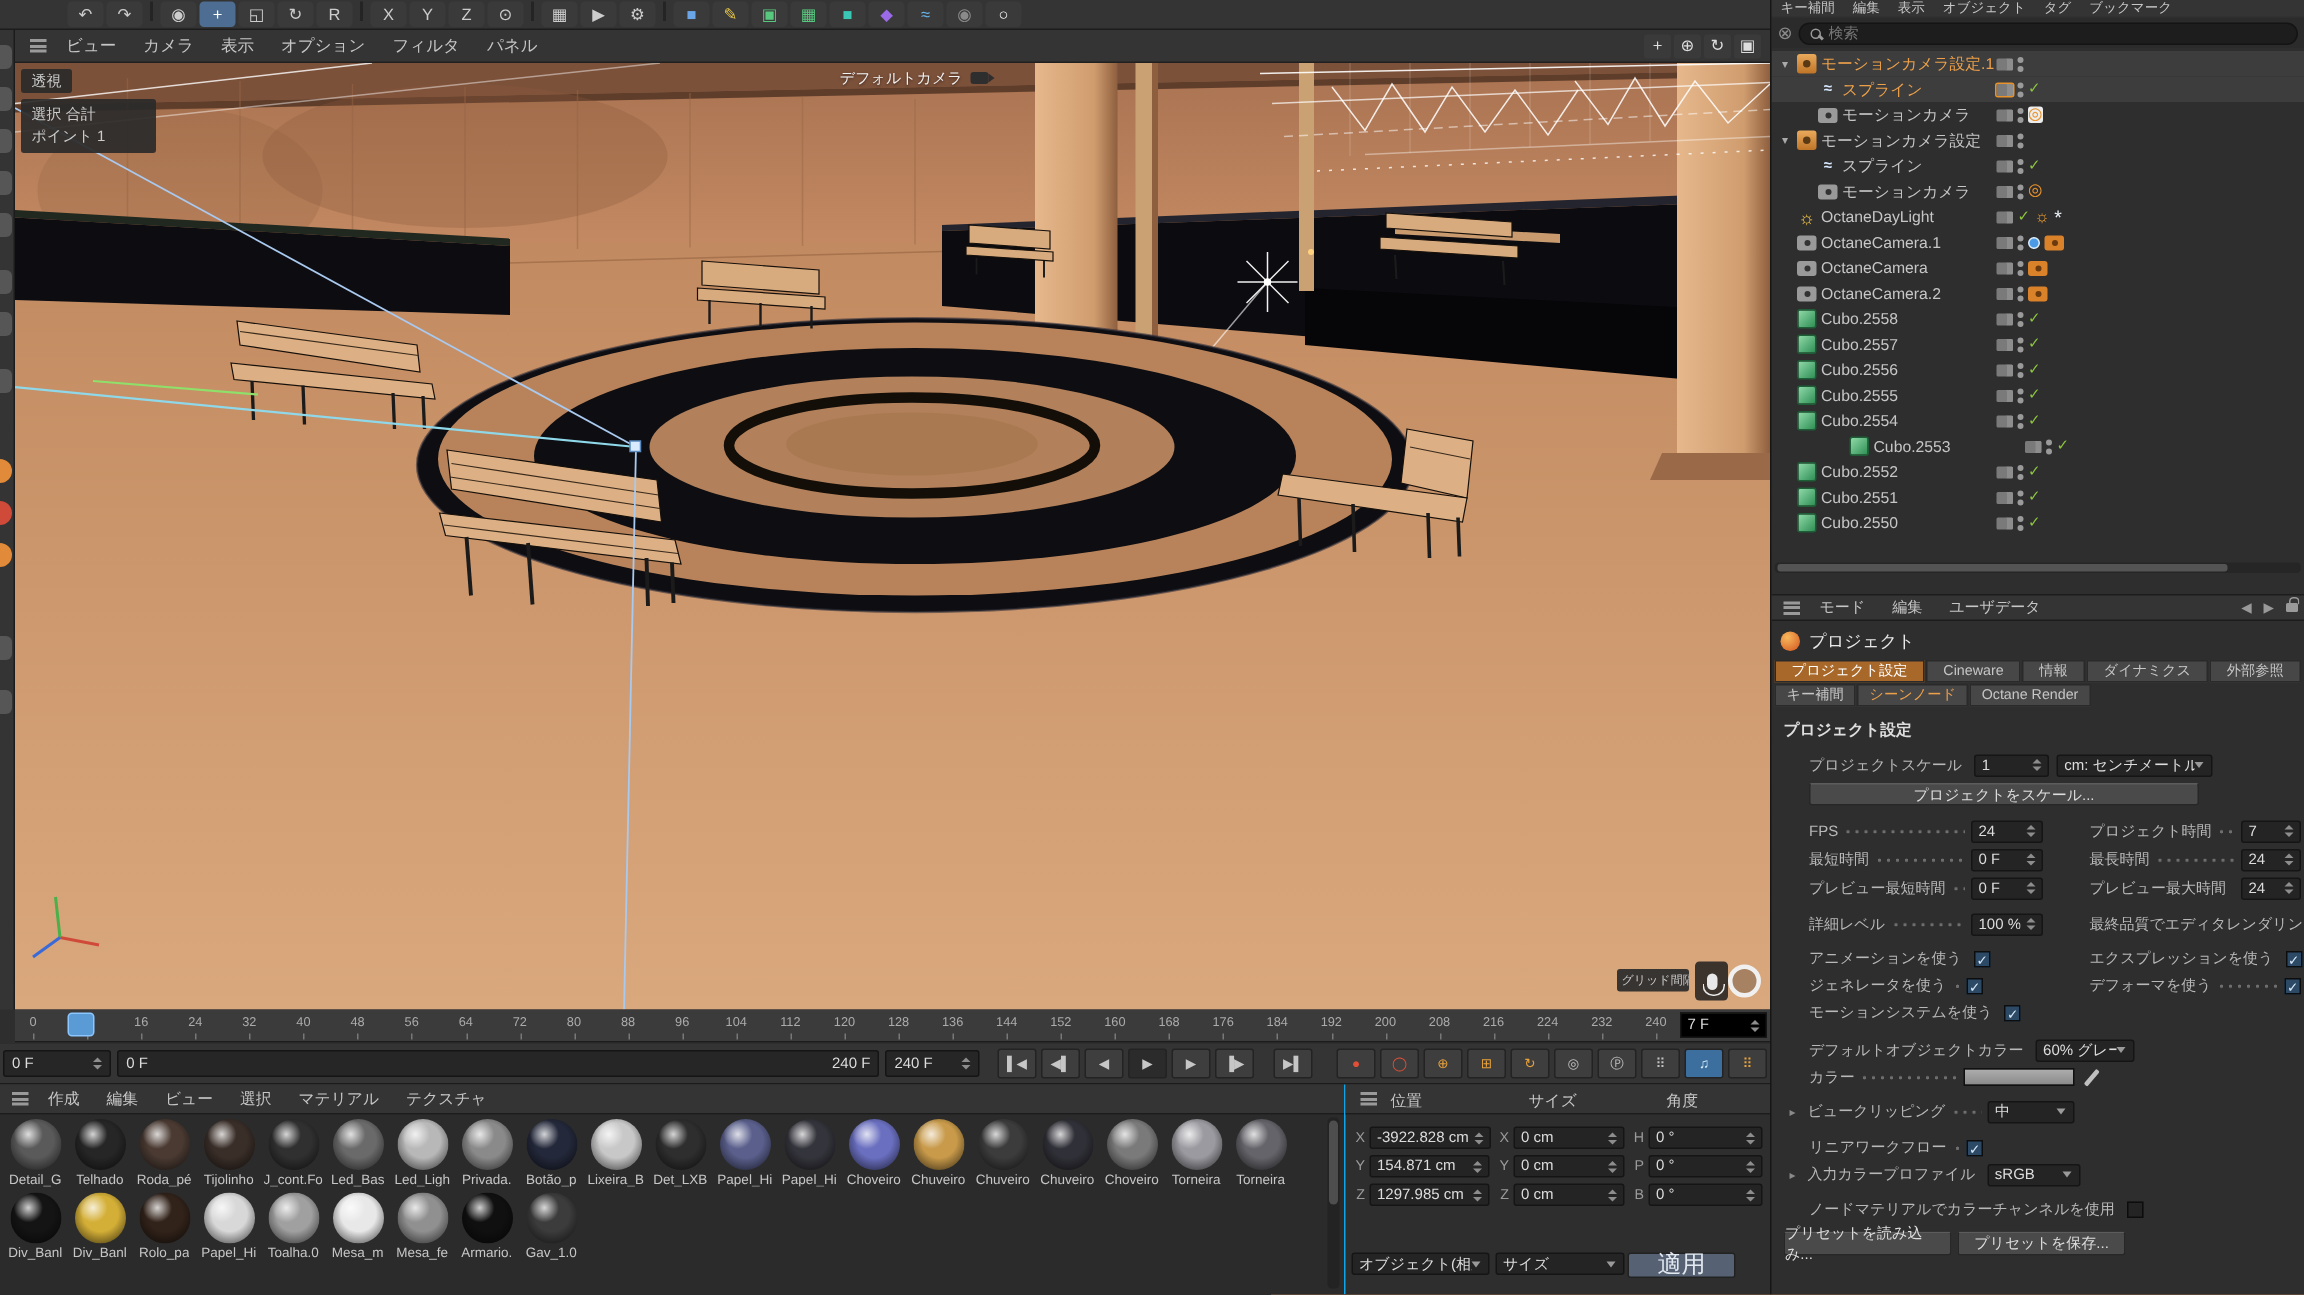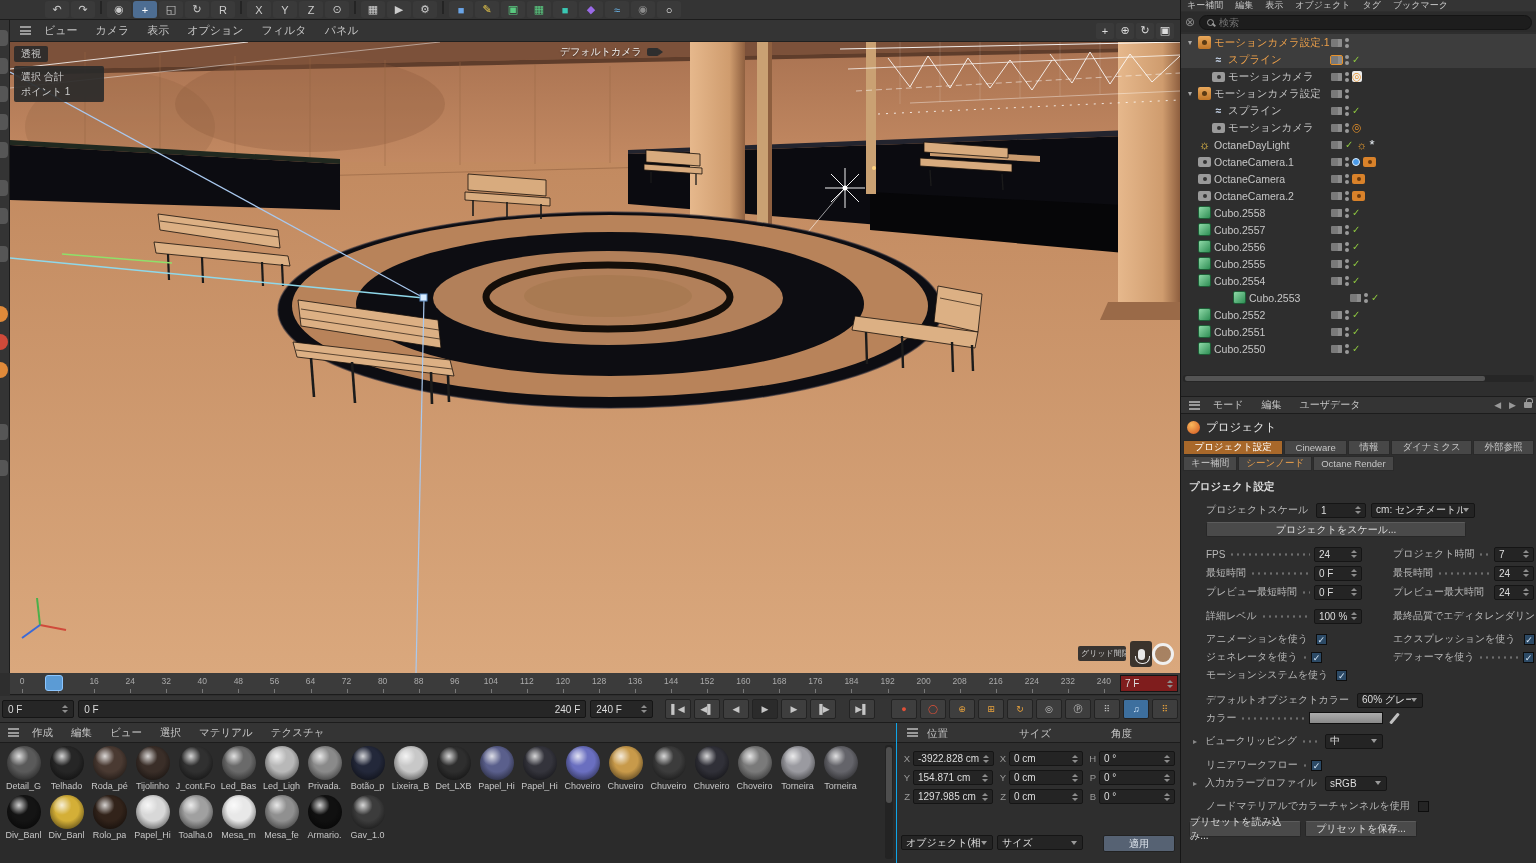--- a/index.html
+++ b/index.html
@@ -35,21 +35,21 @@
 #vp-mic{position:absolute;right:28px;bottom:6px;width:22px;height:26px;background:rgba(30,30,30,.85);border-radius:3px;z-index:4;display:flex;align-items:center;justify-content:center}
 .mic{position:relative;width:7px;height:11px;background:#e8e8e8;border-radius:3.5px}
 .mic::after{content:"";position:absolute;left:-3px;bottom:-4px;width:13px;height:7px;border:1.5px solid #e8e8e8;border-top:none;border-radius:0 0 7px 7px}
 #vp-ring{position:absolute;right:2px;bottom:4px;width:30px;height:30px;z-index:4;display:flex;align-items:center;justify-content:center}
 .ring{width:22px;height:22px;border:3px solid #f0f0f0;border-radius:50%;background:rgba(20,20,20,.25)}
 
 #timeline{position:absolute;left:10px;top:673px;width:1170px;height:22px;background:#3b3b3b;border-bottom:1px solid #1c1c1c}
 .tick{position:absolute;top:3px;transform:translateX(-50%);font-size:8.5px;color:#ababab}
 .tickline{position:absolute;bottom:1px;width:1px;height:4px;background:#787878}
 #playhead{position:absolute;top:2px;width:18px;height:16px;background:#5b9bd5;border:1px solid #8cc6ff;border-radius:3px;z-index:2}
-#framebox{position:absolute;right:2px;top:2px;width:58px;height:17px;background:#7f1d1d;border:1px solid #151515;display:flex;align-items:center;padding:4px 4px;font-size:10px;color:#ddd;z-index:3}
+#framebox{position:absolute;right:2px;top:2px;width:58px;height:17px;background:#000000;border:1px solid #151515;display:flex;align-items:center;padding:4px 4px;font-size:10px;color:#ddd;z-index:3}
 
 #transport{position:absolute;left:0;top:696px;width:1180px;height:27px;background:#343434;border-bottom:1px solid #1c1c1c;display:flex;align-items:center;gap:4px;padding:0 2px}
 .tfield{height:18px;background:#262626;border:1px solid #151515;border-radius:2px;display:flex;align-items:center;padding:0 5px;color:#ddd;font-size:10px}
 #startspin{width:76px}
 #rangebar{width:540px}
 #endspin{width:66px}
 #playbtns,#recbtns{display:flex;gap:3px}
 #playbtns{margin-left:8px}
 #recbtns{margin-left:12px}
 .tbtn{width:26px;height:20px;background:#3e3e3e;border:1px solid #232323;border-radius:2px;display:flex;align-items:center;justify-content:center;font-size:9px;color:#c6c6c6;flex:none}
@@ -66,21 +66,21 @@
 #mat-vscroll{position:absolute;right:3px;top:22px;bottom:4px;width:8px;background:#232323;border-radius:3px}
 #mat-vscroll .thumb{position:absolute;top:2px;left:1px;width:6px;height:56px;background:#4e4e4e;border-radius:3px}
 
 #coords{position:absolute;left:896px;top:723px;width:284px;height:140px;background:#2e2e2e;border-left:1px solid #0ea5e9}
 #coords-header{position:absolute;top:0;left:0;right:0;height:20px;background:#343434;border-bottom:1px solid #1c1c1c;font-size:10.5px}
 #coords-header .h{position:absolute;top:4px}
 .crow{position:absolute;height:17px;display:flex;align-items:center;gap:3px;font-size:9.5px}
 .axl{color:#9a9a9a;width:9px;text-align:right;flex:none}
 .crow .spin{flex:1}
 .cselwrap{position:absolute;height:16px;display:flex}
-#apply-btn{position:absolute;left:206px;top:112px;width:72px;height:17px;background:#566273;border:1px solid #222;border-radius:2px;color:#e2e8f0;display:flex;align-items:center;justify-content:center;font-size:10px}
+#apply-btn{position:absolute;left:188px;top:112px;width:72px;height:17px;background:#566273;border:1px solid #222;border-radius:2px;color:#e2e8f0;display:flex;align-items:center;justify-content:center;font-size:16px}
 
 #right-panel{position:absolute;left:1180px;top:0;width:356px;height:863px;background:#2e2e2e;border-left:1px solid #161616;overflow:hidden}
 #om-menubar{position:absolute;top:0;left:0;right:0;height:11px;overflow:hidden;background:#343434}
 #om-menubar .row{display:flex;font-size:9px;height:16px;align-items:center;margin-top:-3px}
 #om-menubar .mi{padding:0 6px}
 #om-search{position:absolute;top:12px;left:0;right:0;height:20px;background:#2b2b2b;display:flex;align-items:center;padding:0 4px;gap:4px}
 #om-field{flex:1;height:15px;background:#1d1d1d;border:1px solid #141414;border-radius:8px;display:flex;align-items:center;gap:5px;padding:0 7px}
 #om-field input{background:none;border:none;outline:none;color:#bbb;font-size:10px;width:100%}
 .lens{width:7px;height:7px;border:1.5px solid #9a9a9a;border-radius:50%;position:relative;flex:none}
 .lens::after{content:"";position:absolute;width:4px;height:1.5px;background:#9a9a9a;transform:rotate(45deg);right:-3px;bottom:-1px}

